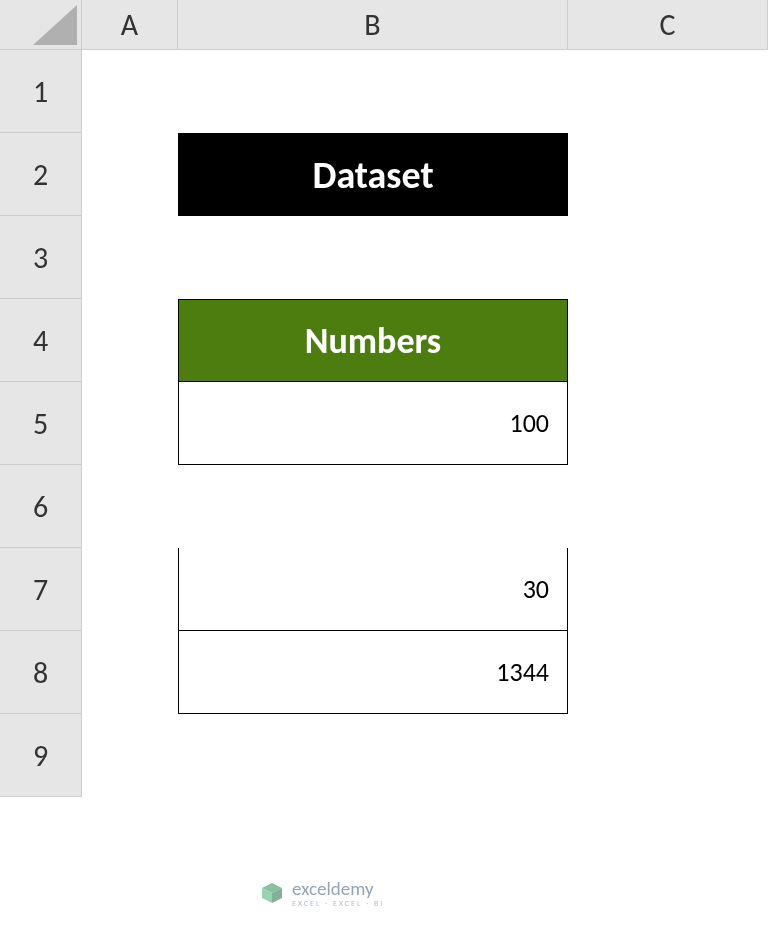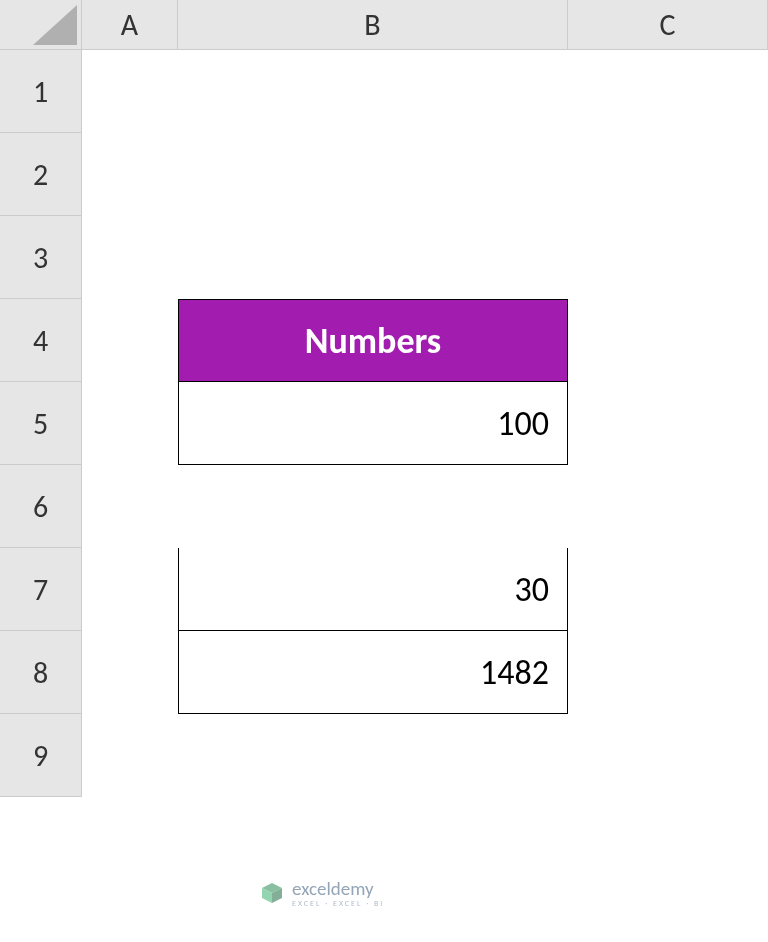--- a/index.html
+++ b/index.html
@@ -51,35 +51,35 @@
     font-weight: 700;
     font-size: 38px;
     display: flex;
     align-items: center;
     justify-content: center;
     width: 100%;
     height: 100%;
   }
   
   .numbers-header {
-    background: #a21caf;
+    background: #4d7c0f;
     color: #ffffff;
     font-weight: 700;
     font-size: 36px;
     display: flex;
     align-items: center;
     justify-content: center;
     width: 100%;
     height: 100%;
     border: 1px solid #000000;
   }
   .number-cell {
     border: 1px solid #000000;
     border-top: none;
-    font-size: 34px;
+    font-size: 26px;
     color: #000000;
     display: flex;
     align-items: center;
     justify-content: flex-end;
     padding-right: 18px;
     width: 100%;
     height: 100%;
     background: #ffffff;
   }
   .watermark {
@@ -144,35 +144,38 @@
   <div class="cell" style="grid-column:4;grid-row:5"></div>
   <div class="cell" style="grid-column:4;grid-row:6"></div>
   <div class="cell" style="grid-column:4;grid-row:7"></div>
   <div class="cell" style="grid-column:4;grid-row:8"></div>
   <div class="cell" style="grid-column:4;grid-row:9"></div>
   <div class="cell" style="grid-column:4;grid-row:10"></div>
   <div class="cell" style="grid-column:4;grid-row:11"></div>
 
   <div class="cell" style="grid-column:3;grid-row:2"></div>
 
+  <div class="cell" style="grid-column:3;grid-row:3">
+    <div class="title-block">Dataset</div>
+  </div>
 
   <div class="cell" style="grid-column:3;grid-row:4"></div>
 
   <div class="cell" style="grid-column:3;grid-row:5">
     <div class="numbers-header">Numbers</div>
   </div>
 
   <div class="cell" style="grid-column:3;grid-row:6">
     <div class="number-cell">100</div>
   </div>
   <div class="cell" style="grid-column:3;grid-row:8">
     <div class="number-cell">30</div>
   </div>
   <div class="cell" style="grid-column:3;grid-row:9">
-    <div class="number-cell">1482</div>
+    <div class="number-cell">1344</div>
   </div>
 
 </div>
 
 <div class="watermark">
   <svg width="24" height="24" viewBox="0 0 24 24">
     <polygon points="12,2 22,7 12,12 2,7" fill="#2e8b57"></polygon>
     <polygon points="2,7 12,12 12,22 2,17" fill="#3cb371"></polygon>
     <polygon points="22,7 22,17 12,22 12,12" fill="#1f6f46"></polygon>
   </svg>

